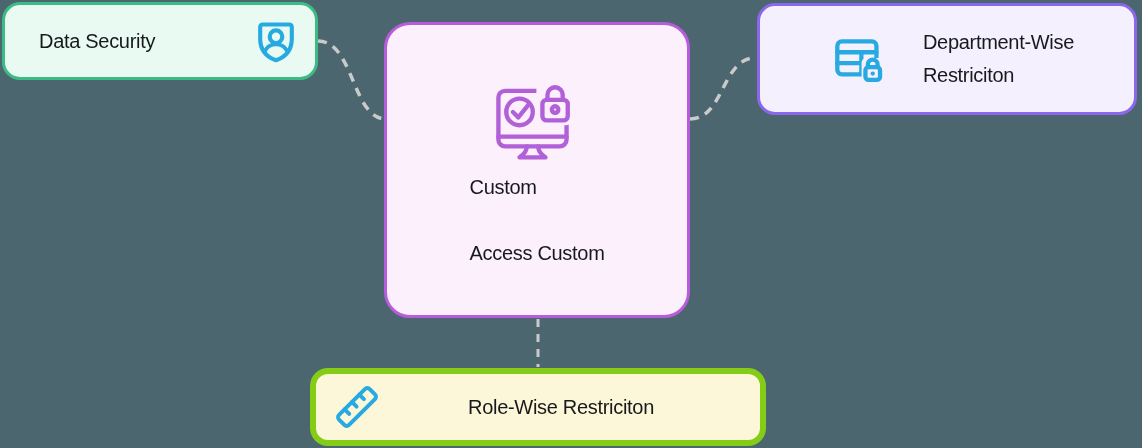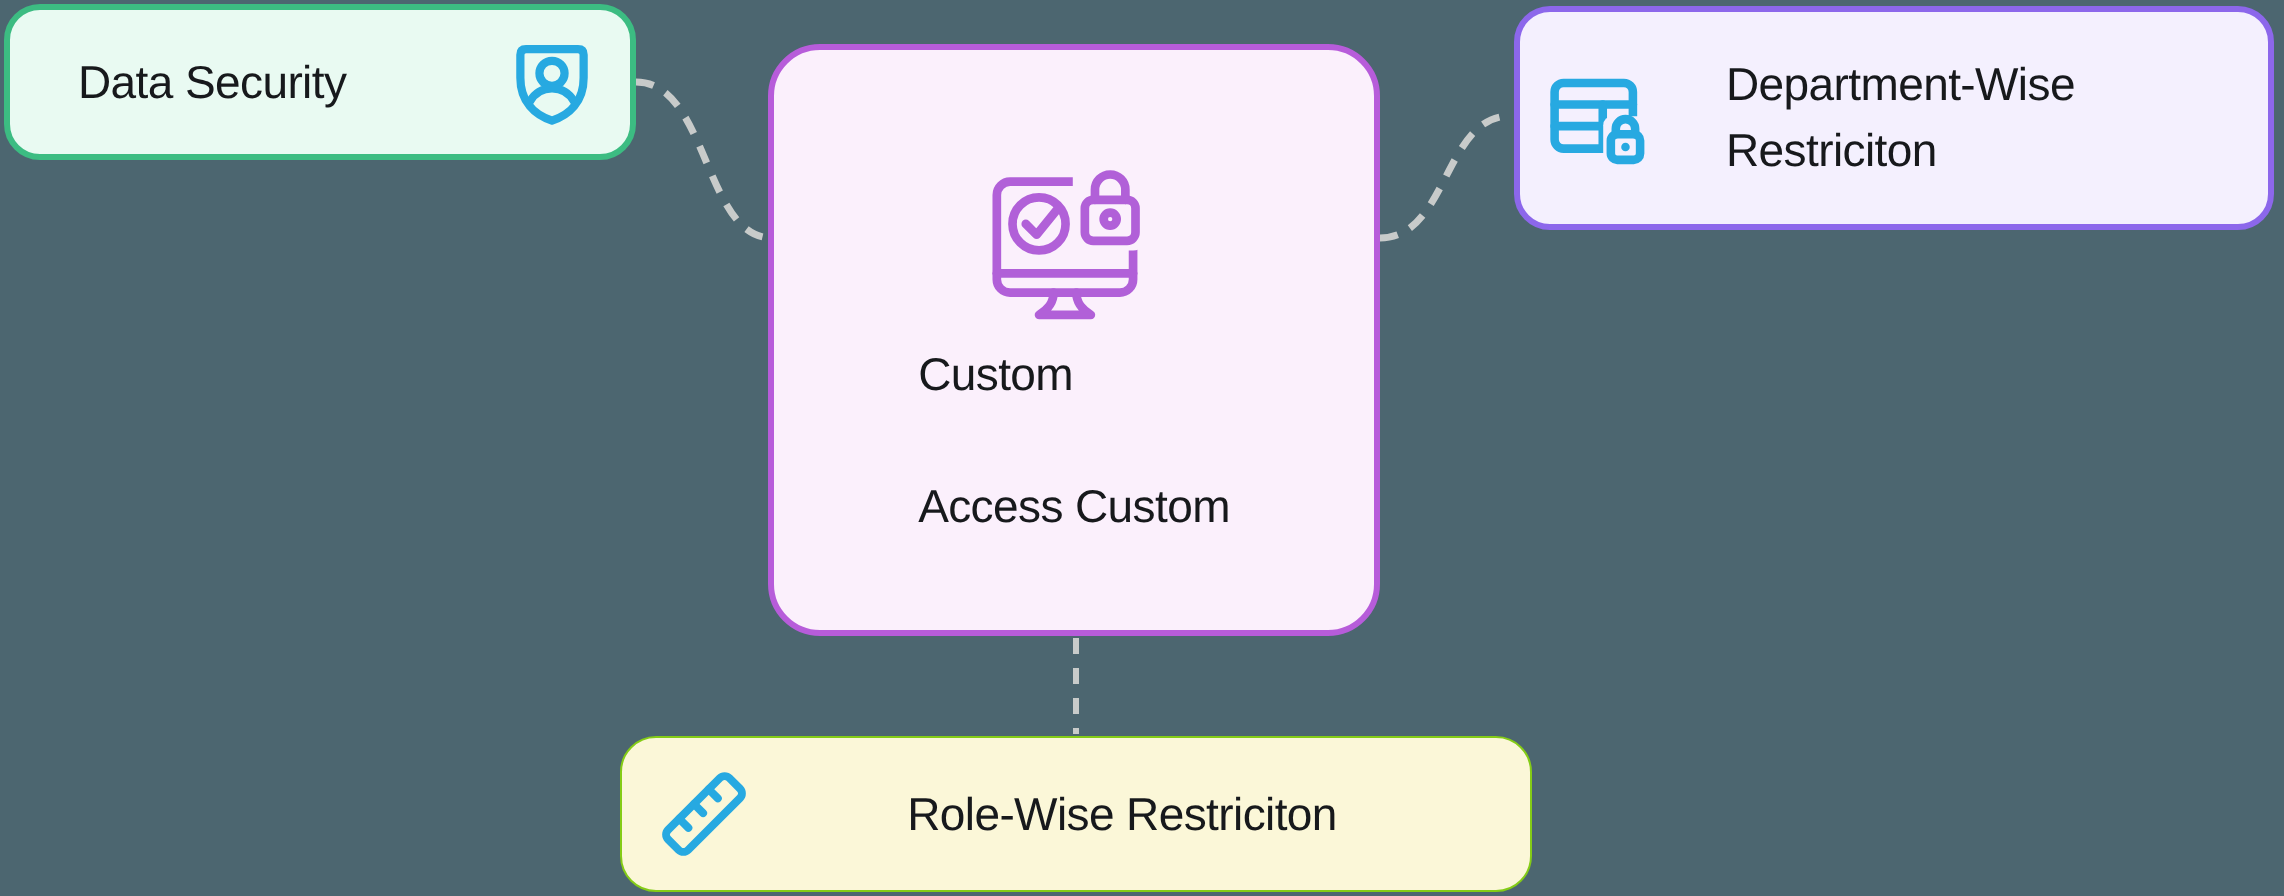--- a/index.html
+++ b/index.html
@@ -13,23 +13,24 @@
     overflow: hidden;
     color: #17191c;
   }
 
   .card {
     position: absolute;
     box-sizing: border-box;
     display: flex;
     align-items: center;
     letter-spacing: -0.3px;
+    justify-content: center;
   }
 
-  .card-label { font-size: 23px; line-height: 33px; color: #17191c; }
+  .card-label { font-size: 20px; line-height: 33px; color: #17191c; }
 
   
   #card-data-security {
     left: 2px; top: 2px; width: 316px; height: 78px;
     background: #e9faf2; border: 3px solid #3cbc82; border-radius: 18px;
     justify-content: space-between;
     padding: 0 13px 0 34px;
   }
 
   
@@ -47,21 +48,21 @@
   #card-department {
     left: 757px; top: 3px; width: 380px; height: 112px;
     background: #f4f0fe; border: 3px solid #8c67eb; border-radius: 18px;
     padding-left: 11px;
   }
   #card-department .card-label { margin-left: 38px; }
 
   
   #card-role {
     left: 310px; top: 368px; width: 456px; height: 78px;
-    background: #fbf7d8; border: 1px solid #84cc16; border-radius: 18px;
+    background: #fbf7d8; border: 6px solid #84cc16; border-radius: 18px;
     padding: 0 20px 0 16px;
   }
   #card-role .card-label { flex: 1; text-align: center; }
 
   .icon { display: inline-flex; flex: none; }
   .icon svg { display: block; }
 
   #connector-layer {
     position: absolute;
     left: 0; top: 0; width: 1142px; height: 448px;

